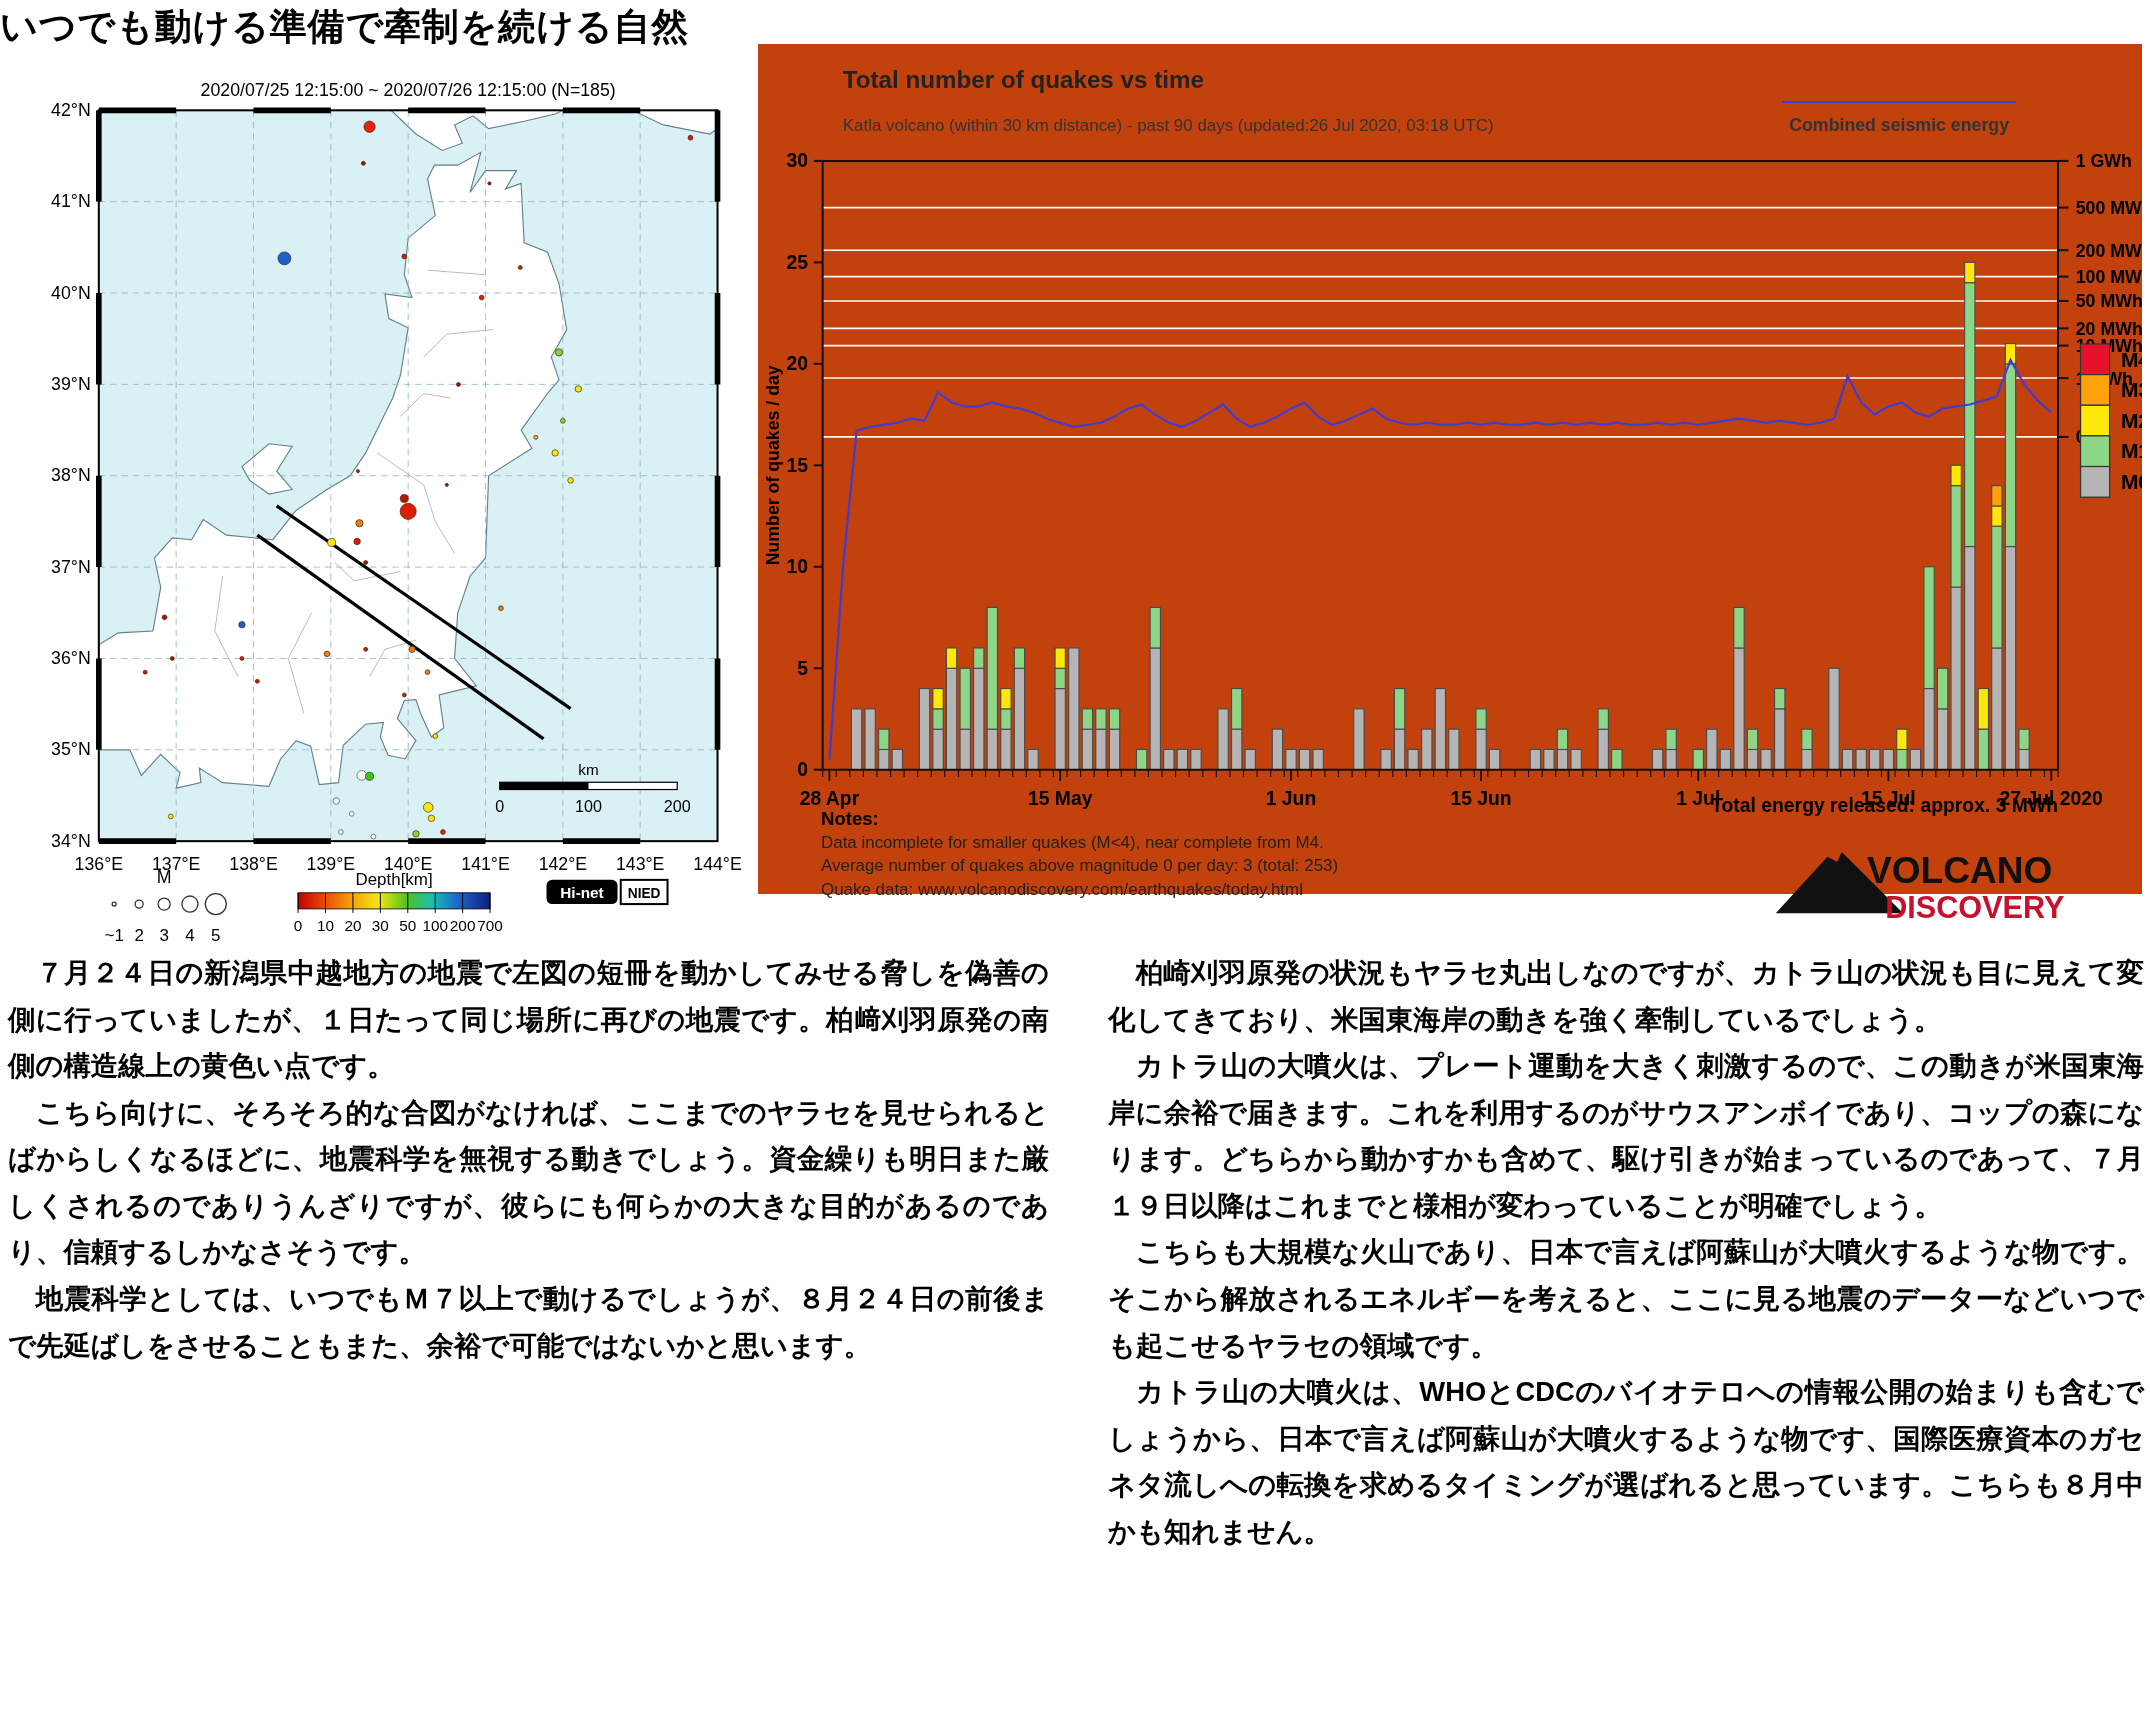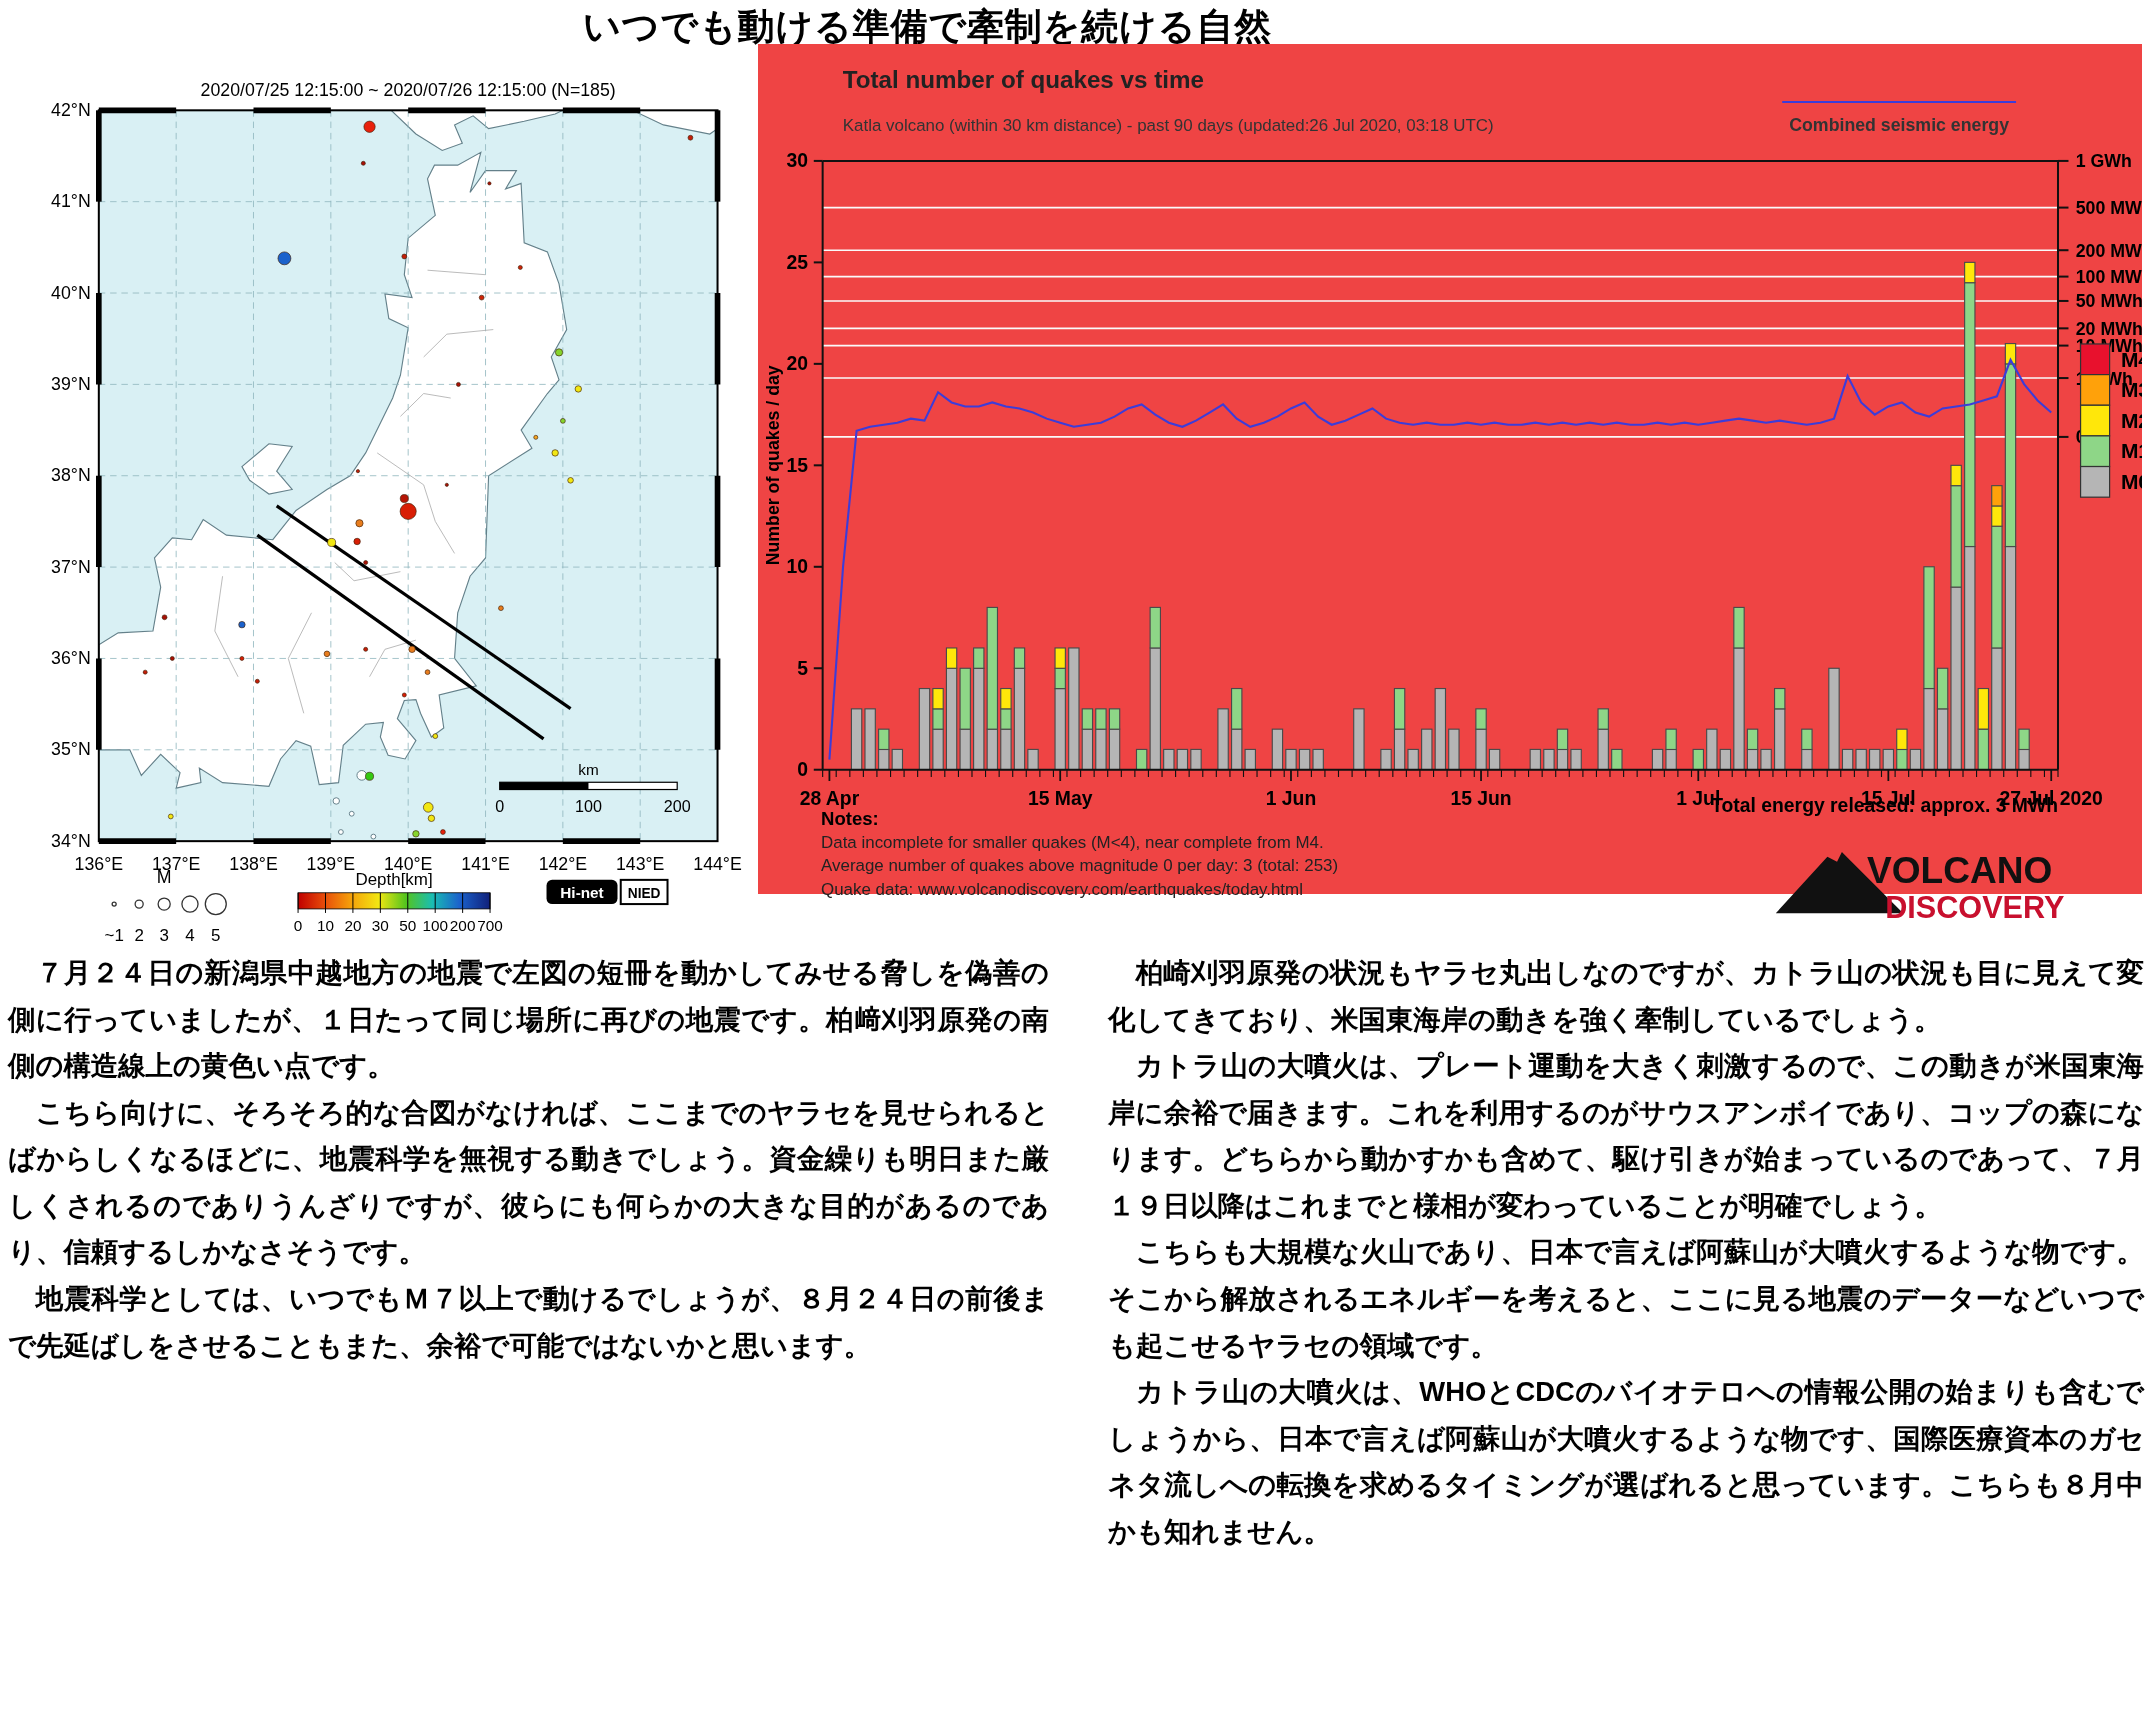--- a/index.html
+++ b/index.html
@@ -1,21 +1,21 @@
 <!DOCTYPE html>
 <html lang="ja" style="font-size:13px"><head>
 <meta charset="utf-8">
 <style>
   html,body{margin:0;padding:0;background:#fff;}
   .page{position:relative;width:2151px;height:1717px;background:#fff;overflow:hidden;
         font-family:"Liberation Sans",sans-serif;color:#000;}
-  .page-title{position:absolute;top:1.6px;left:0;width:1855px;margin:0;text-align:center;
+  .page-title{position:absolute;top:1.6px;left:0;width:1855px;margin:0;text-align:left;
         font-size:37px;font-weight:bold;letter-spacing:0.8px;}
   .figure-map{position:absolute;left:0;top:44px;width:726px;height:928px;margin-left:48px;}
-  .figure-chart{position:absolute;left:758px;top:44px;width:1384px;height:850px;background:#ef4444;}
+  .figure-chart{position:absolute;left:758px;top:44px;width:1384px;height:850px;background:#c2410c;}
   .figure-map svg,.figure-chart svg{display:block;}
   .article{position:absolute;top:950px;left:0;width:2151px;}
   .col{position:absolute;top:0;font-size:27.4px;line-height:1.7;text-align:justify;}
   .col-left{left:8px;width:1041px;}
   .col-right{left:1108px;width:1036px;}
   .col p{margin:0;font-weight:bold;}
 </style>
 </head>
 <body>
 

